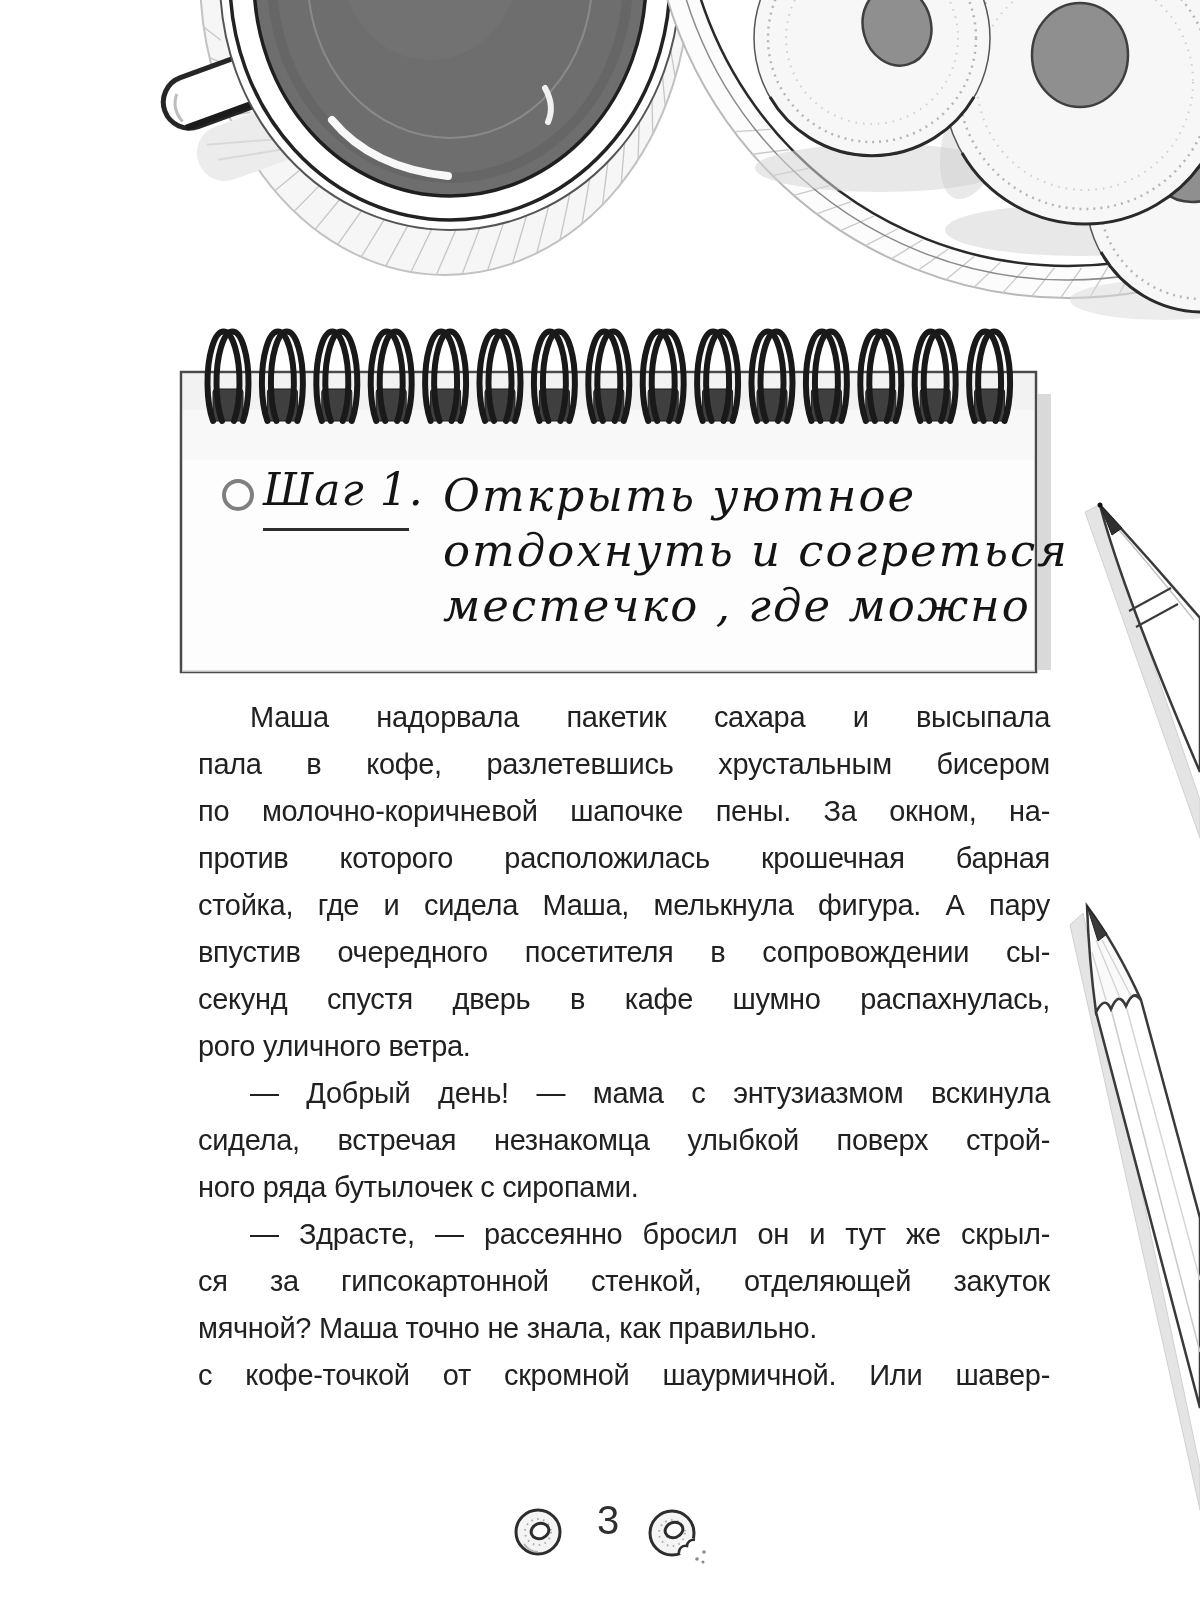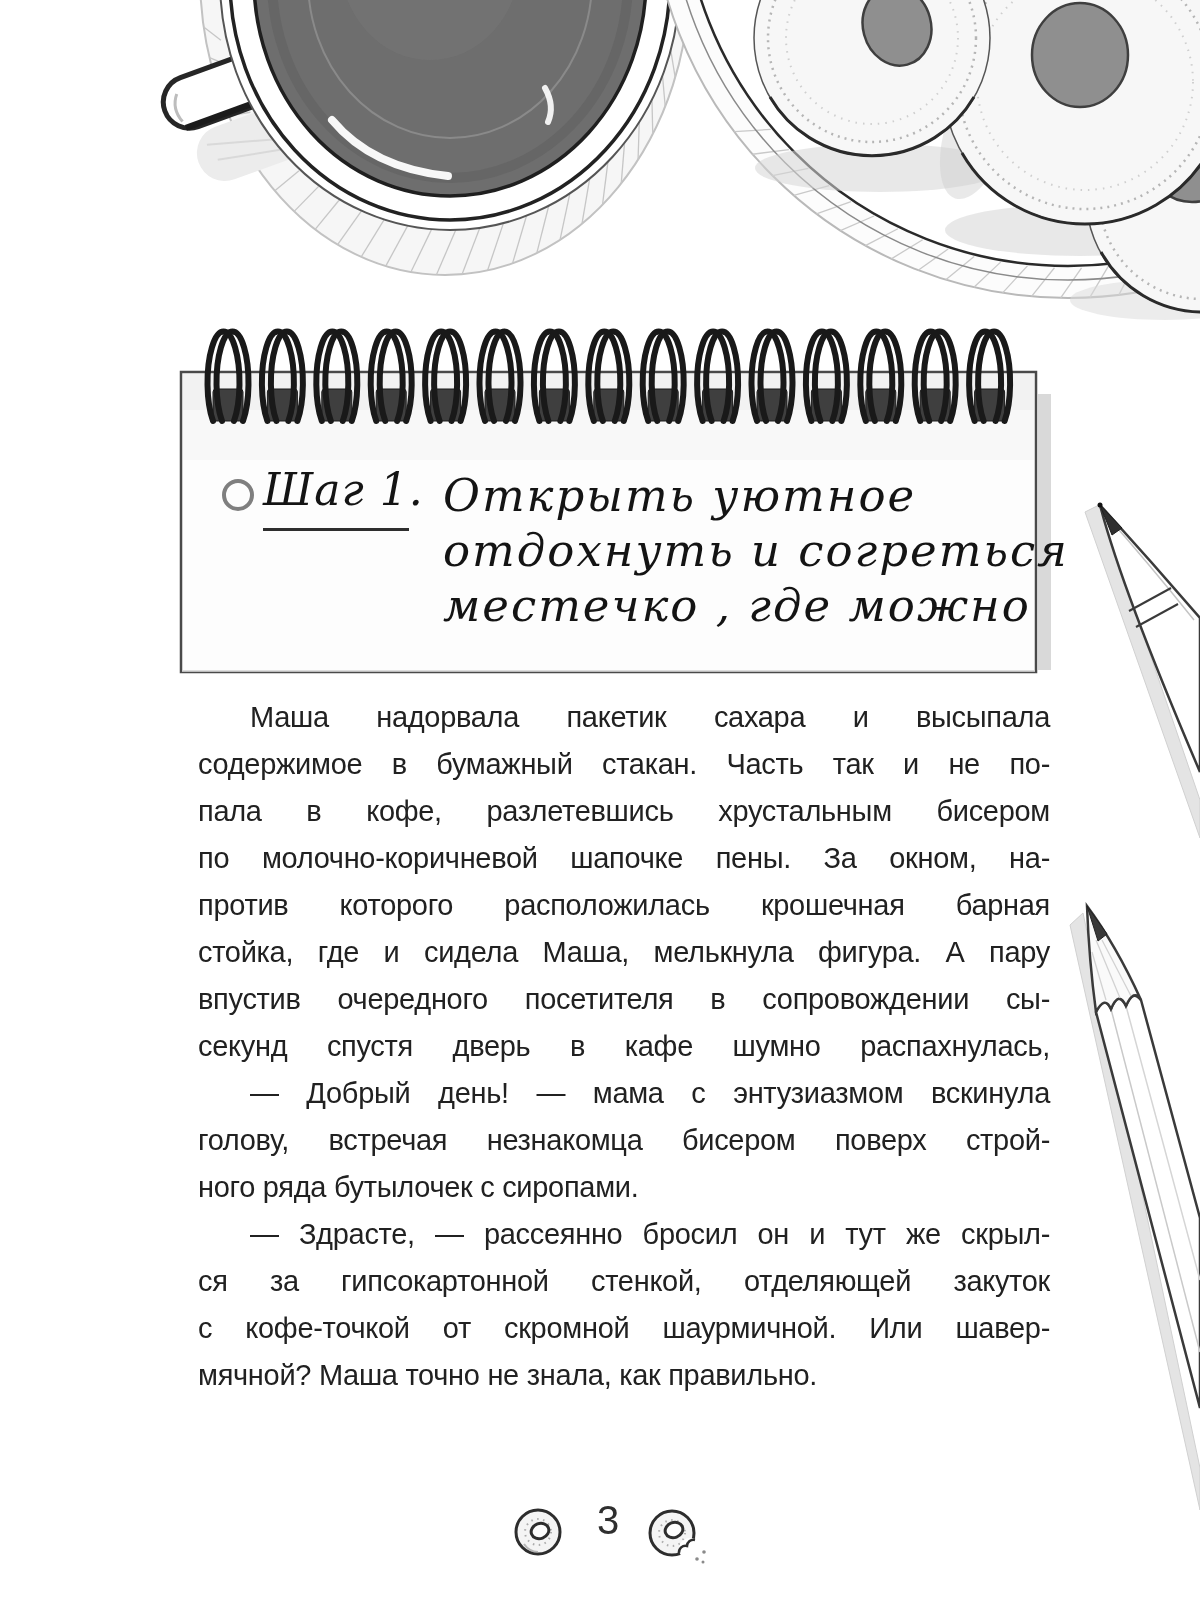--- a/index.html
+++ b/index.html
@@ -273,35 +273,35 @@
   <div class="step-underline"></div>
   <div class="hw step-lines">
     <div>Открыть уютное</div>
     <div>отдохнуть и согреться</div>
     <div>местечко , где можно</div>
   </div>
 
   <div class="story" id="story">
       <div class="para">
         <div class="line pfirst">Маша надорвала пакетик сахара и высыпала</div>
-        <div class="line">содержимое в бумажный стакан. Часть так и не по-</div>
         <div class="line">пала в кофе, разлетевшись хрустальным бисером</div>
         <div class="line">по молочно-коричневой шапочке пены. За окном, на-</div>
         <div class="line">против которого расположилась крошечная барная</div>
         <div class="line">стойка, где и сидела Маша, мелькнула фигура. А пару</div>
         <div class="line">впустив очередного посетителя в сопровождении сы-</div>
         <div class="line">секунд спустя дверь в кафе шумно распахнулась,</div>
+        <div class="line plast">рого уличного ветра.</div>
       </div>
       <div class="para">
         <div class="line pfirst">— Добрый день! — мама с энтузиазмом вскинула</div>
-        <div class="line">голову, встречая незнакомца бисером поверх строй-</div>
+        <div class="line">сидела, встречая незнакомца улыбкой поверх строй-</div>
         <div class="line plast">ного ряда бутылочек с сиропами.</div>
       </div>
       <div class="para">
         <div class="line pfirst">— Здрасте, — рассеянно бросил он и тут же скрыл-</div>
         <div class="line">ся за гипсокартонной стенкой, отделяющей закуток</div>
+        <div class="line plast">мячной? Маша точно не знала, как правильно.</div>
         <div class="line">с кофе-точкой от скромной шаурмичной. Или шавер-</div>
-        <div class="line plast">мячной? Маша точно не знала, как правильно.</div>
       </div>
     </div>
 
   <div class="pageno">3</div>
 </div>
 
 </body></html>

